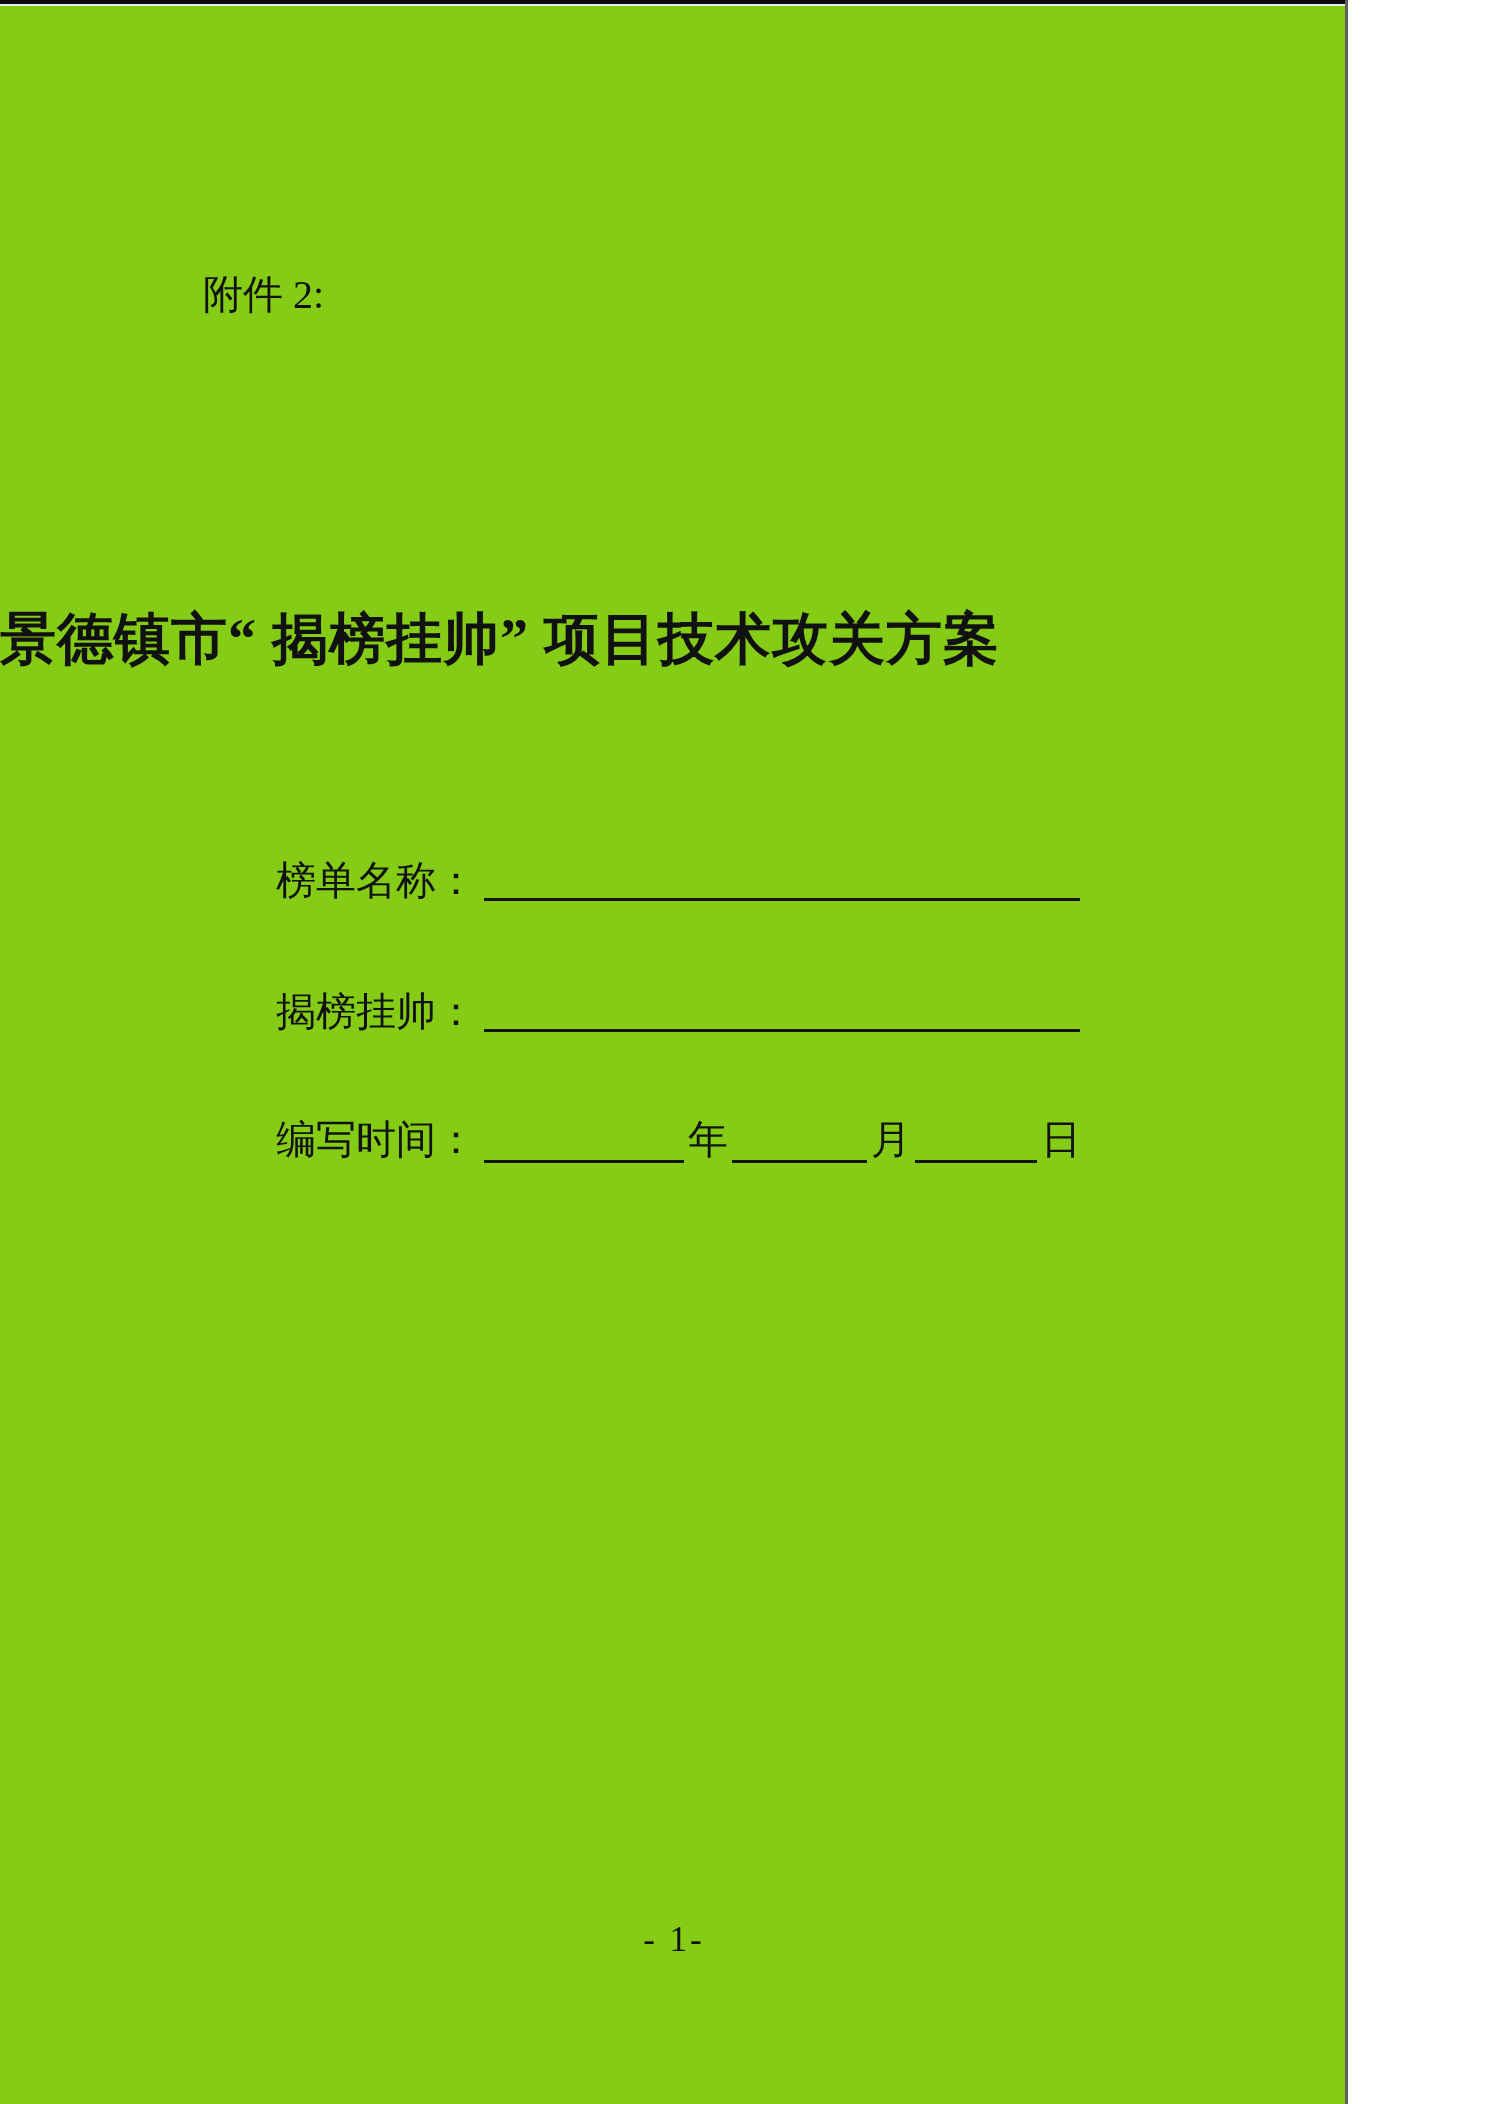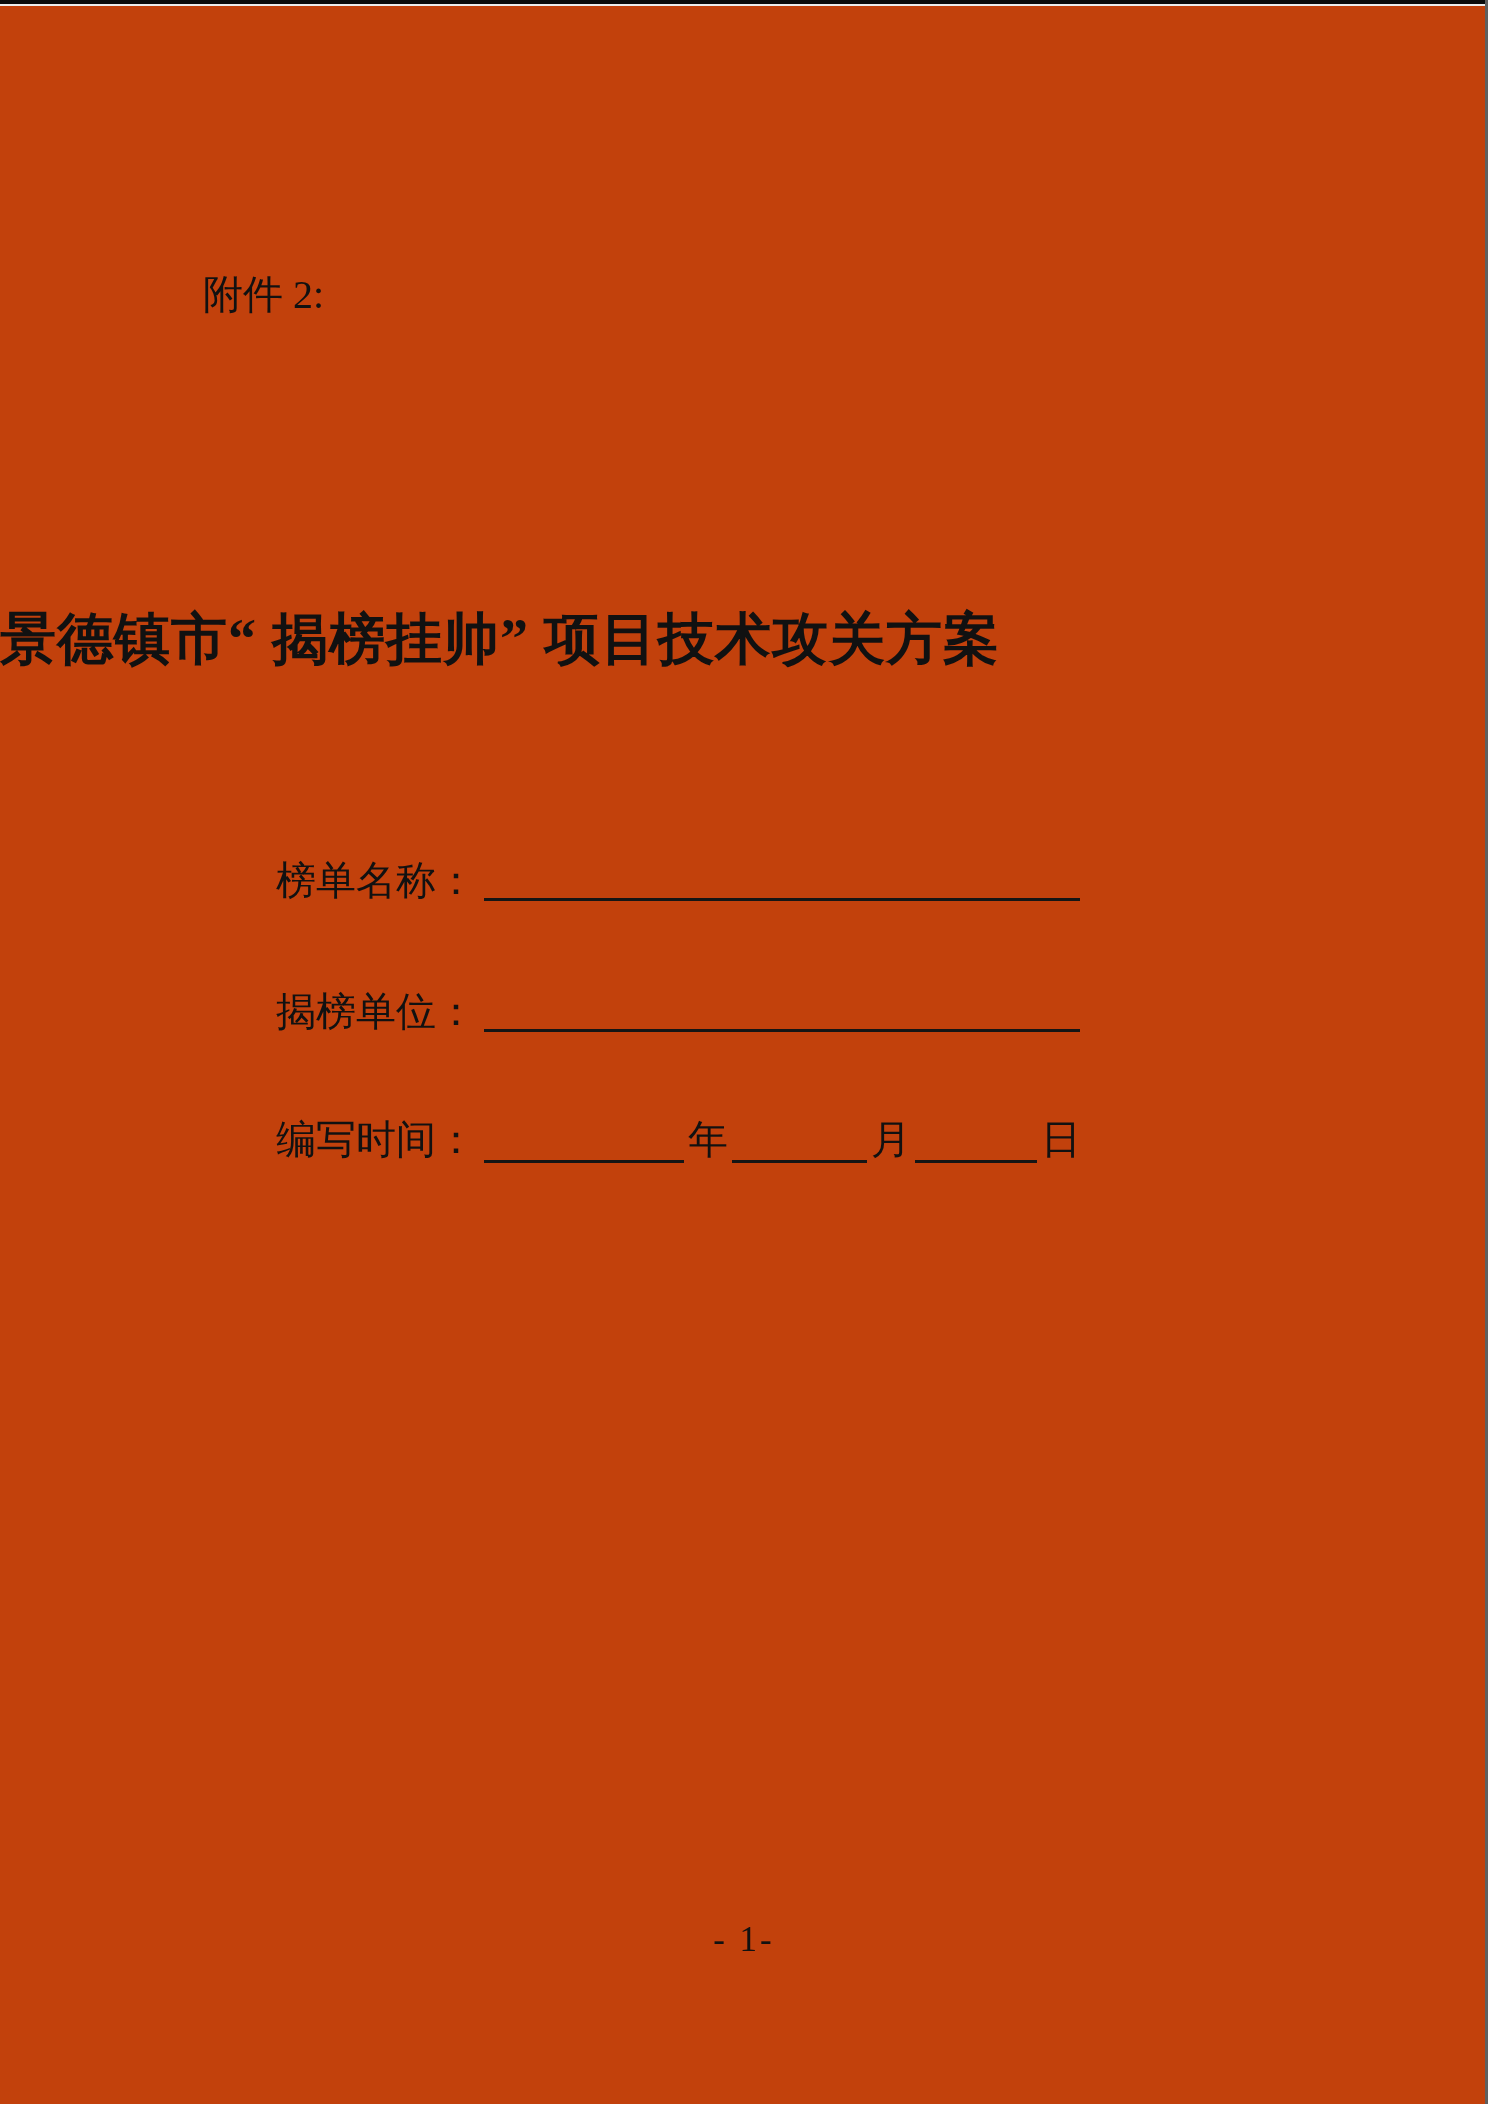--- a/index.html
+++ b/index.html
@@ -3,23 +3,23 @@
 <meta charset="utf-8">
 <style>
   * { margin: 0; padding: 0; box-sizing: border-box; }
   html, body { background: #ffffff; }
   body {
     font-family: "Liberation Serif", "DejaVu Serif", serif;
     color: #111111;
   }
   .page {
     position: relative;
-    width: 1488px;
+    width: 1348px;
     height: 2104px;
-    background: #c2410c;
+    background: #84cc16;
     overflow: hidden;
   }
   
   .top-edge {
     position: absolute; top: 0; left: 0;
     width: 100%; height: 4px; background: #0b0b0b;
   }
   .top-edge-shadow {
     position: absolute; top: 4px; left: 0;
     width: 100%; height: 2px; background: #ededed;
@@ -106,21 +106,21 @@
 
   <div class="cover-form">
 
     <div class="field-row">
       <span class="field-label">榜单名称：</span>
       <span class="blank"></span>
     </div>
 
 
     <div class="field-row">
-      <span class="field-label">揭榜单位：</span>
+      <span class="field-label">揭榜挂帅：</span>
       <span class="blank"></span>
     </div>
 
 
     <div class="field-row">
       <span class="field-label">编写时间：</span>
       <span class="blank blank-fixed w200"></span>
       <span class="date-sep">年</span>
       <span class="blank blank-fixed w135"></span>
       <span class="date-sep">月</span>

